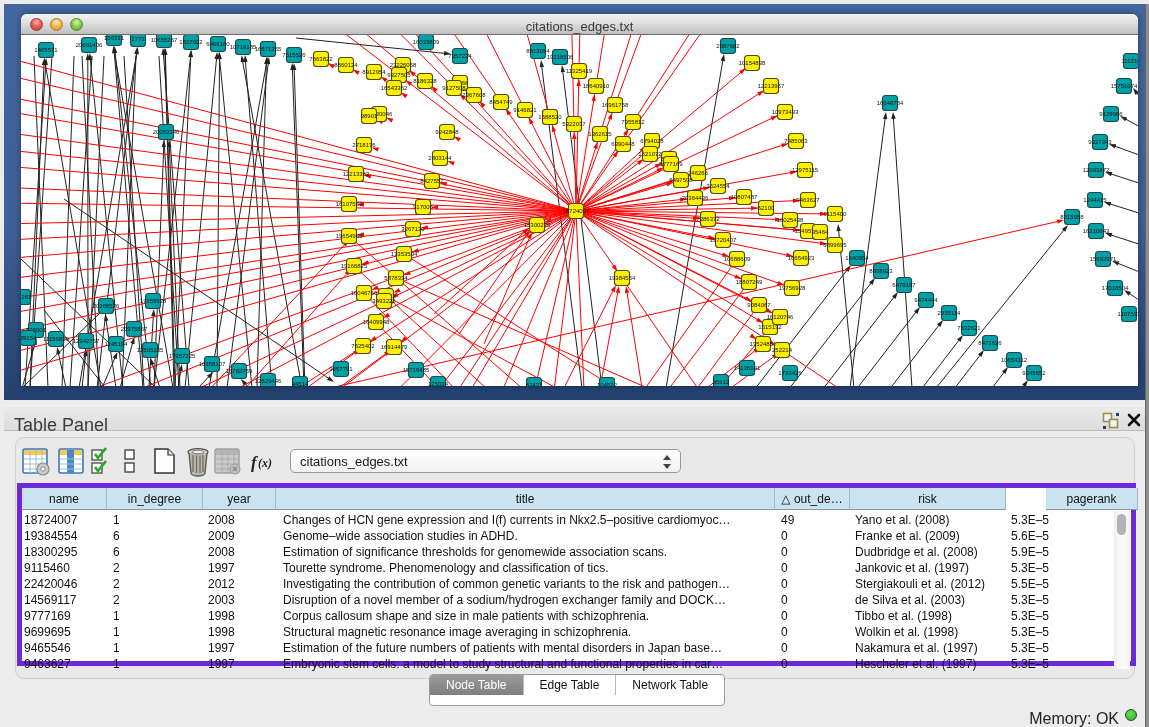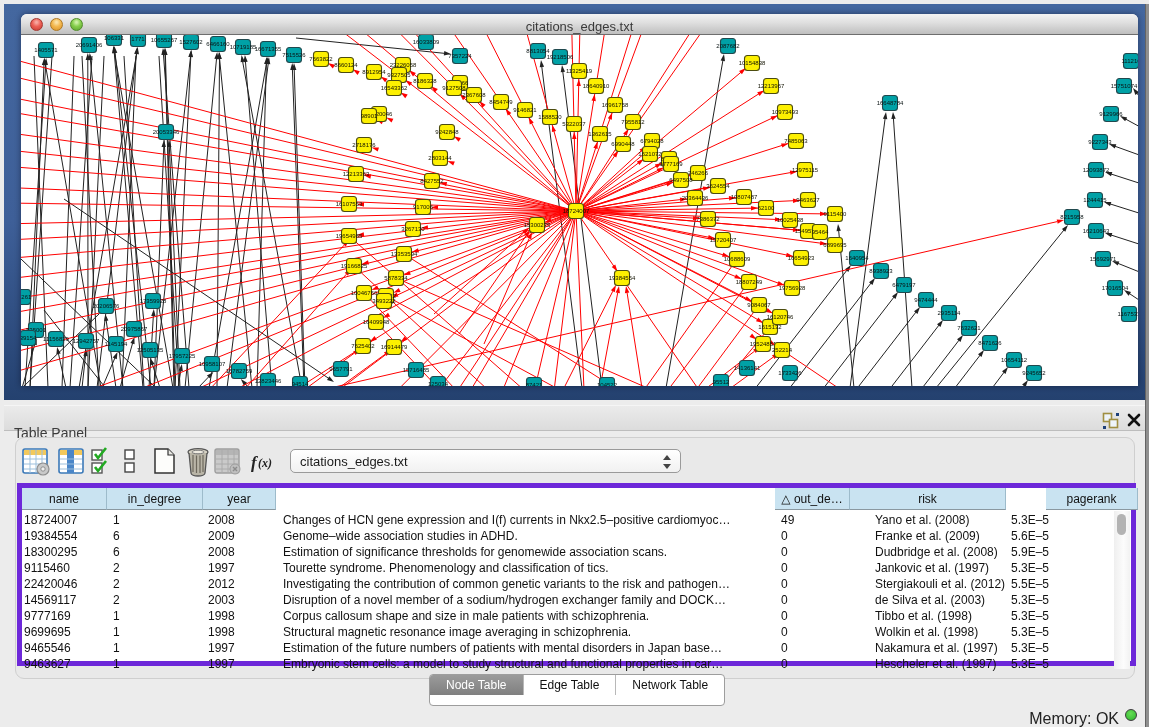--- a/index.html
+++ b/index.html
@@ -19,35 +19,35 @@
 #tl2 { left:29px; background:radial-gradient(circle at 50% 30%,#fbe2a6 8%,#f3b84f 45%,#d89228 100%);
   border:1px solid #ad7722; }
 #tl3 { left:49px; background:radial-gradient(circle at 50% 30%,#cdf0a5 8%,#85ce4b 45%,#5ba030 100%);
   border:1px solid #518c2a; }
 #netview { position:absolute; left:0; top:21px; }
 #rightstrip { position:absolute; right:0; top:4px; width:4px; height:723px;
   background:#8f8f8f; border-left:1px solid #636363; }
 #tpbar { position:absolute; left:4px; top:405px; width:1141px; height:26px;
   background:linear-gradient(#ebebeb,#dcdcdc); border-top:1px solid #f5f5f5;
   border-bottom:1px solid #bdbdbd; }
-#tpbar .t { position:absolute; left:10px; top:19px; font-size:14px; color:#3c3c3c; }
+#tpbar .t { position:absolute; left:10px; top:9px; font-size:18px; color:#3c3c3c; }
 #tpbar svg { position:absolute; }
 #panel { position:absolute; left:15px; top:437px; width:1120px; height:242px;
   background:#e9e9e9; border:1px solid #cfcfcf; border-radius:9px; }
 #tbl { position:absolute; left:17px; top:483px; width:1119px; height:183px;
   background:#fff; border:5px solid #6d28d9; }
 #thead { position:absolute; left:0; top:0; height:23px; width:1075px; }
 #thead span { position:absolute; top:0; height:22px; background:#c9e3f1;
   border-right:1px solid #9dbbcb; border-bottom:1px solid #8a98a0;
   font-size:12px; color:#111; text-align:center; padding-top:4px; }
 #tbody { position:absolute; left:0; top:23px; width:1117px; }
 .tr { position:relative; height:16px; font-size:12px; color:#111; white-space:nowrap; }
 .tr span { position:absolute; top:2px; }
 .c0 { left:2px; } .c1 { left:91px; } .c2 { left:186px; } .c3 { left:261px; }
-.c4 { left:759px; } .c5 { left:833px;margin-left:20px; } .c6 { left:989px; }
+.c4 { left:759px; } .c5 { left:833px; } .c6 { left:989px; }
 #vscroll { position:absolute; right:1px; top:23px; width:16px; height:158px;
   background:linear-gradient(90deg,#efefef,#fcfcfc 60%,#f2f2f2); }
 #vthumb { position:absolute; left:3px; top:3px; width:9px; height:21px;
   border-radius:5px; background:#b3b3b3; }
 #tabs { position:absolute; left:429px; top:674px; height:32px; display:flex;
   border:1px solid #9d9d9d; border-radius:4px; overflow:hidden;
   background:#fff; font-size:12px; }
 #tabs span { padding:3px 16px 0 16px; height:20px; }
 #tabs .sel { background:linear-gradient(#9b9b9b,#7f7f7f); color:#fff; }
 #tabs .u { color:#111; border-left:1px solid #b8b8b8; }
@@ -763,20 +763,21 @@
       <path d="M7 2 L11 7 L3 7 Z" fill="#444"></path>
       <path d="M7 16 L11 11 L3 11 Z" fill="#444"></path>
     </svg>
   </div>
 </div>
 <div id="tbl">
   <div id="thead">
     <span style="left:0;width:85px;">name</span>
     <span style="left:85px;width:96px;">in_degree</span>
     <span style="left:181px;width:73px;">year</span>
+    <span style="left:254px;width:499px;">title</span>
     <span style="left:753px;width:75px;">△ out_de…</span>
     <span style="left:828px;width:156px;">risk</span>
     <span style="left:1024px;width:92px;">pagerank</span>
   </div>
   <div id="tbody">
 <div class="tr">
         <span class="c0">18724007</span>
         <span class="c1">1</span>
         <span class="c2">2008</span>
         <span class="c3">Changes of HCN gene expression and I(f) currents in Nkx2.5–positive cardiomyoc…</span>

